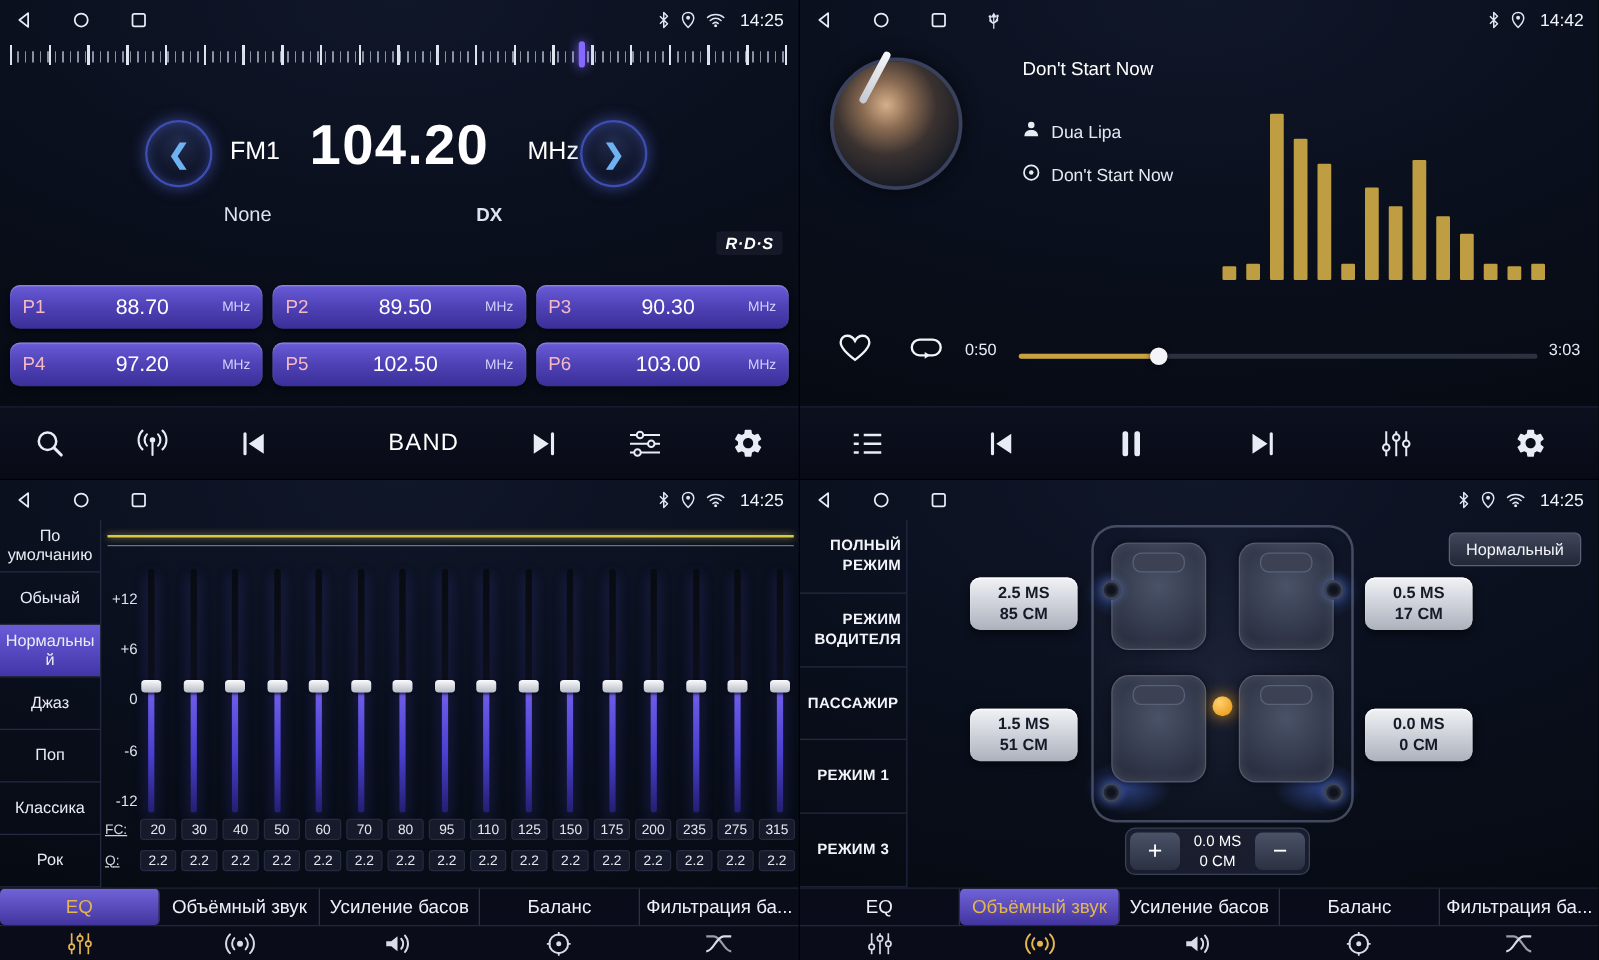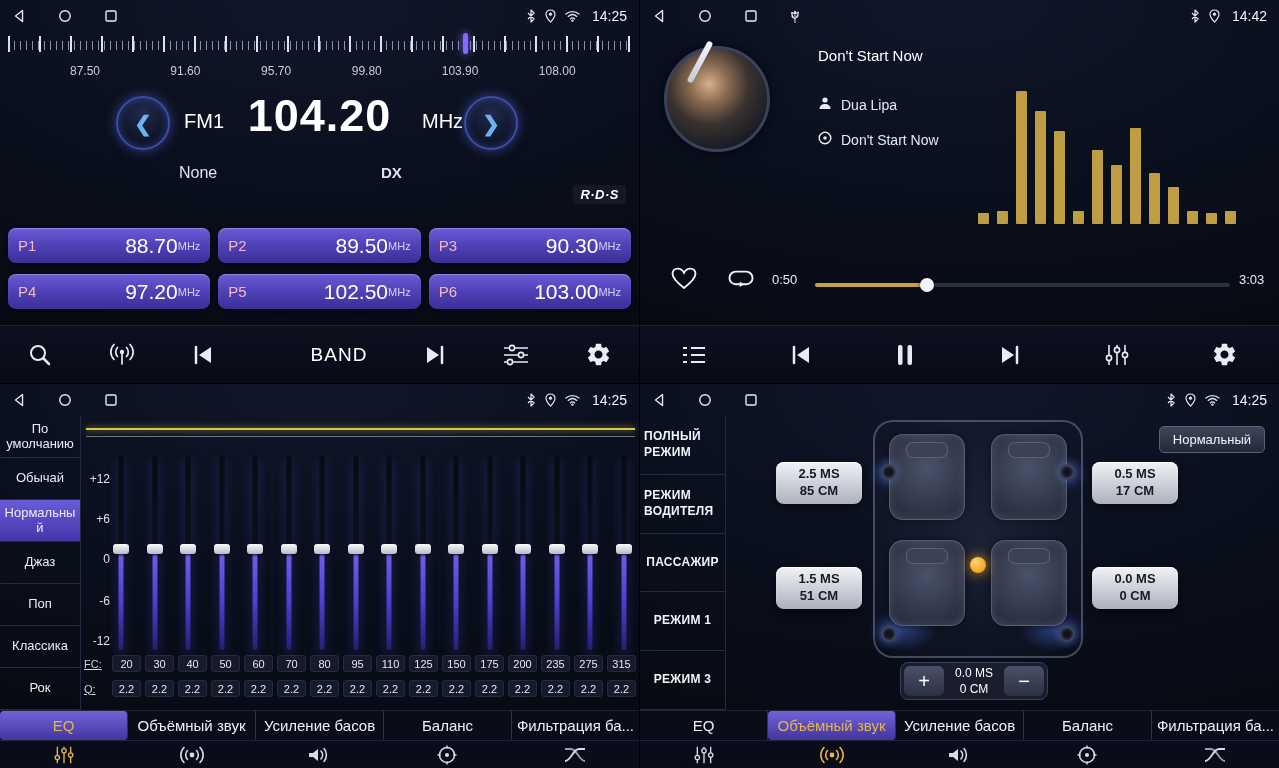--- a/index.html
+++ b/index.html
@@ -36,21 +36,21 @@
   .freq-big { position:absolute; left:50%; transform:translateX(-50%); top:-2px; color:#fff; font-size:45px; font-weight:bold; letter-spacing:1px; }
   .mhz-label { position:absolute; left:422px; top:18px; color:#fff; font-size:20px; }
   .dx-label { position:absolute; left:381px; top:72px; color:#dfe3ee; font-size:15px;font-weight:bold; }
   .rds-badge { position:absolute; right:13px; top:185px; color:#fff; font-size:13px; font-weight:bold; font-style:italic;
     letter-spacing:.5px; background:#141827; padding:2px 7px; border-radius:3px; }
   .presets { position:absolute; top:228px; left:8px; right:8px; display:grid; grid-template-columns:repeat(3,1fr); gap:11px 8px; }
   .preset { height:35px; border-radius:8px; display:flex; align-items:center; padding:0 10px; cursor:pointer;
     background:linear-gradient(180deg,#6a5cd8 0%,#5143b8 45%,#3a2f98 100%);
     box-shadow:inset 0 1px 1px rgba(255,255,255,.28), 0 2px 5px rgba(0,0,0,.55); }
   .p-label { color:#f5b9c4; font-size:15px; width:32px; }
-  .p-freq { color:#fff; font-size:21px; flex:1; text-align:right; }
+  .p-freq { color:#fff; font-size:17px; flex:1; text-align:center; }
   .p-unit { color:#cfd2ff; font-size:11px; }
   .toolbar { position:absolute; left:0; right:0; bottom:0; height:58px; border-top:1px solid #1c2236;
     background:linear-gradient(180deg,#0c101f,#080b16); display:flex; align-items:center; justify-content:space-around; }
   .tb-item { display:flex; align-items:center; justify-content:center; cursor:pointer; }
   .band-btn { color:#fff; font-size:19px; letter-spacing:1px;margin-left:40px; }
 
   
   .album { position:absolute; left:24px; top:46px; width:106px; height:106px; border-radius:50%;
     border:3px solid #39415c; box-shadow:0 0 14px rgba(0,0,0,.65);
     background:radial-gradient(circle at 42% 35%, #d7b08a 0%, #8a6b52 22%, #3a3230 46%, #181b24 76%, #10121a 100%); }
@@ -97,21 +97,21 @@
   .eq-thumb { position:absolute; left:50%; transform:translateX(-50%); top:calc(48% - 5px); width:16px; height:10px; border-radius:3px;
     background:linear-gradient(180deg,#fafbfc,#b7bbc6); box-shadow:0 1px 3px rgba(0,0,0,.75); }
   .val-row { position:absolute; left:2px; right:3px; display:flex; align-items:center; gap:4px; }
   .fc-row { top:239px; } .q-row { top:264px; }
   .val-label { width:24px; color:#cfd4e0; font-size:11px;text-decoration:underline; }
   .val-cell { flex:1; height:17px; background:#161a2a; border:1px solid #242a40; border-radius:3px;
     color:#e4e8f2; font-size:11px; display:flex; align-items:center; justify-content:center; }
 
   
   .sur-sidebar { position:absolute; left:0; top:32px; bottom:58px; width:86px; border-right:1px solid #232941; display:flex; flex-direction:column; }
-  .sur-item { flex:1; display:flex; align-items:center; justify-content:center; text-align:left; padding:2px 4px;
+  .sur-item { flex:1; display:flex; align-items:center; justify-content:center; text-align:right; padding:2px 4px;
     color:#f2f4fa; font-size:12px; font-weight:bold; line-height:1.3; letter-spacing:.3px; border-bottom:1px solid #242a42; cursor:pointer; }
   .profile-btn { position:absolute; right:14px; top:42px; padding:5px 13px; border-radius:5px; cursor:pointer;
     background:linear-gradient(180deg,#3f4659,#232838); border:1px solid #5a6275; color:#f2f4fa; font-size:13px; }
   .car { position:absolute; left:233px; top:36px; width:210px; height:238px; border:2px solid rgba(150,162,195,.4); border-radius:20px;
     background:radial-gradient(ellipse at center, rgba(70,80,112,.28), rgba(18,22,36,.08)); }
   .seat { position:absolute; width:76px; height:86px; border-radius:14px; border:1px solid rgba(160,170,200,.35);
     background:radial-gradient(circle at 50% 40%, #4a5268, #2b3142 78%);
     box-shadow:inset 0 0 9px rgba(255,255,255,.12), 0 0 6px rgba(0,0,0,.5); }
   .seat::before { content:''; position:absolute; top:7px; left:50%; transform:translateX(-50%); width:40px; height:14px;
     background:#3c4254; border-radius:7px; border:1px solid rgba(160,170,200,.3); }
@@ -181,28 +181,20 @@
           </span>
         <span class="sb-time">14:25</span>
       </div>
     </div>
 
     <div class="ruler">
       <div class="ticks-big"></div>
       <div class="ticks-small"></div>
       <div class="needle"></div>
     </div>
-    <div class="scale-labels">
-      <span style="left:13.3%">87.50</span>
-      <span style="left:29%">91.60</span>
-      <span style="left:43.2%">95.70</span>
-      <span style="left:57.4%">99.80</span>
-      <span style="left:72%">103.90</span>
-      <span style="left:87.2%">108.00</span>
-    </div>
 
     <div class="main-row">
       <div class="tune-btn down">
           <span class="chev">❮</span>
         </div>
       <div class="band-label">FM1</div>
       <div class="none-label">None</div>
       <div class="freq-big">104.20</div>
       <div class="mhz-label">MHz</div>
       <div class="dx-label">DX</div>

